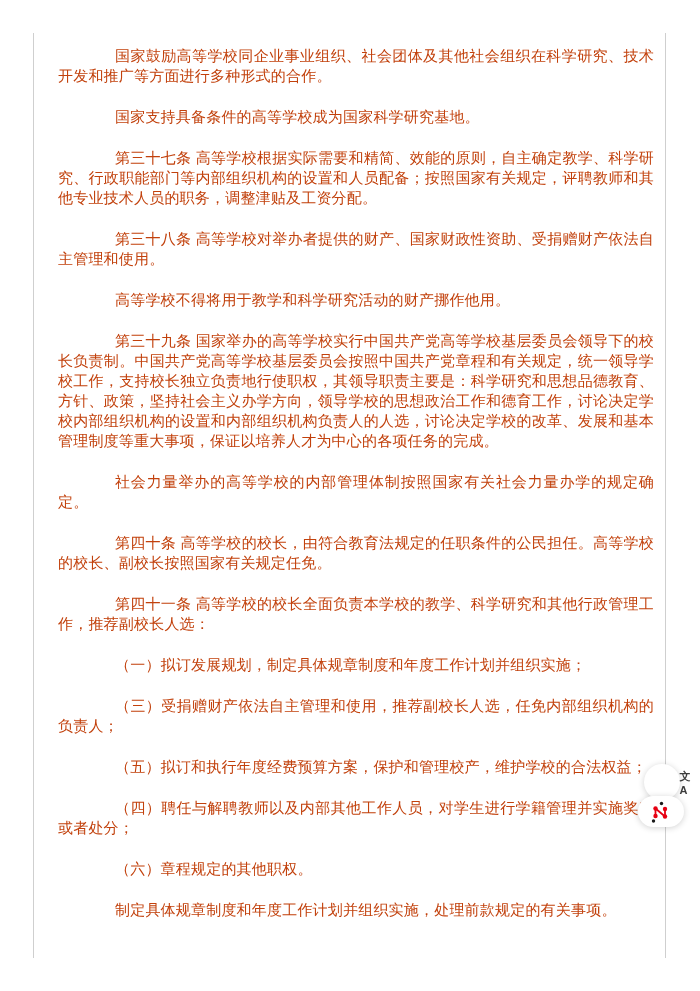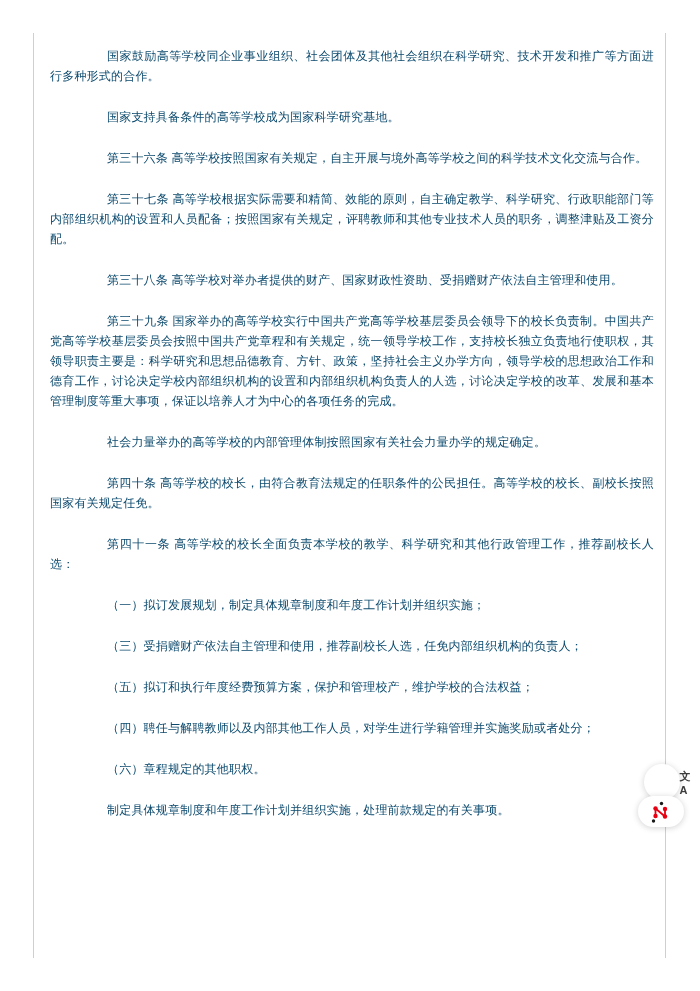--- a/index.html
+++ b/index.html
@@ -24,24 +24,24 @@
     width: 633px;
     height: 925px;
     background: #ffffff;
     border-left: 1px solid #cfcfcf;
     border-right: 1px solid #cfcfcf;
     box-sizing: border-box;
     padding: 13px 11px 0 12px;
     overflow: hidden;
   }
   .doc-panel p {
-    margin: 0 0 21px 4px;
-    font-size: 12px;
+    margin: 0 0 21px 12px;
+    font-size: 15px;
     line-height: 20px;
-    color: #0c4a6e;
+    color: #c2410c;
     text-indent: 57px;
     text-align: justify;
     letter-spacing: 0.2px;
   }
   .fab {
     position: absolute;
     background: #ffffff;
     box-shadow: 0 1px 6px rgba(0,0,0,0.18);
     display: flex;
     align-items: center;
@@ -73,23 +73,23 @@
   }
 </style>
 </head>
 <body>
 
 <div class="viewport">
 
   <div class="doc-panel">
     <p>国家鼓励高等学校同企业事业组织、社会团体及其他社会组织在科学研究、技术开发和推广等方面进行多种形式的合作。</p>
     <p>国家支持具备条件的高等学校成为国家科学研究基地。</p>
-    <p>第三十六条 高等学校按照国家有关规定，自主开展与境外高等学校之间的科学技术文化交流与合作。</p>
     <p>第三十七条 高等学校根据实际需要和精简、效能的原则，自主确定教学、科学研究、行政职能部门等内部组织机构的设置和人员配备；按照国家有关规定，评聘教师和其他专业技术人员的职务，调整津贴及工资分配。</p>
     <p>第三十八条 高等学校对举办者提供的财产、国家财政性资助、受捐赠财产依法自主管理和使用。</p>
+    <p>高等学校不得将用于教学和科学研究活动的财产挪作他用。</p>
     <p>第三十九条 国家举办的高等学校实行中国共产党高等学校基层委员会领导下的校长负责制。中国共产党高等学校基层委员会按照中国共产党章程和有关规定，统一领导学校工作，支持校长独立负责地行使职权，其领导职责主要是：科学研究和思想品德教育、方针、政策，坚持社会主义办学方向，领导学校的思想政治工作和德育工作，讨论决定学校内部组织机构的设置和内部组织机构负责人的人选，讨论决定学校的改革、发展和基本管理制度等重大事项，保证以培养人才为中心的各项任务的完成。</p>
     <p>社会力量举办的高等学校的内部管理体制按照国家有关社会力量办学的规定确定。</p>
     <p>第四十条 高等学校的校长，由符合教育法规定的任职条件的公民担任。高等学校的校长、副校长按照国家有关规定任免。</p>
     <p>第四十一条 高等学校的校长全面负责本学校的教学、科学研究和其他行政管理工作，推荐副校长人选：</p>
     <p>（一）拟订发展规划，制定具体规章制度和年度工作计划并组织实施；</p>
     <p>（三）受捐赠财产依法自主管理和使用，推荐副校长人选，任免内部组织机构的负责人；</p>
     <p>（五）拟订和执行年度经费预算方案，保护和管理校产，维护学校的合法权益；</p>
     <p>（四）聘任与解聘教师以及内部其他工作人员，对学生进行学籍管理并实施奖励或者处分；</p>
     <p>（六）章程规定的其他职权。</p>
     <p>制定具体规章制度和年度工作计划并组织实施，处理前款规定的有关事项。</p>

